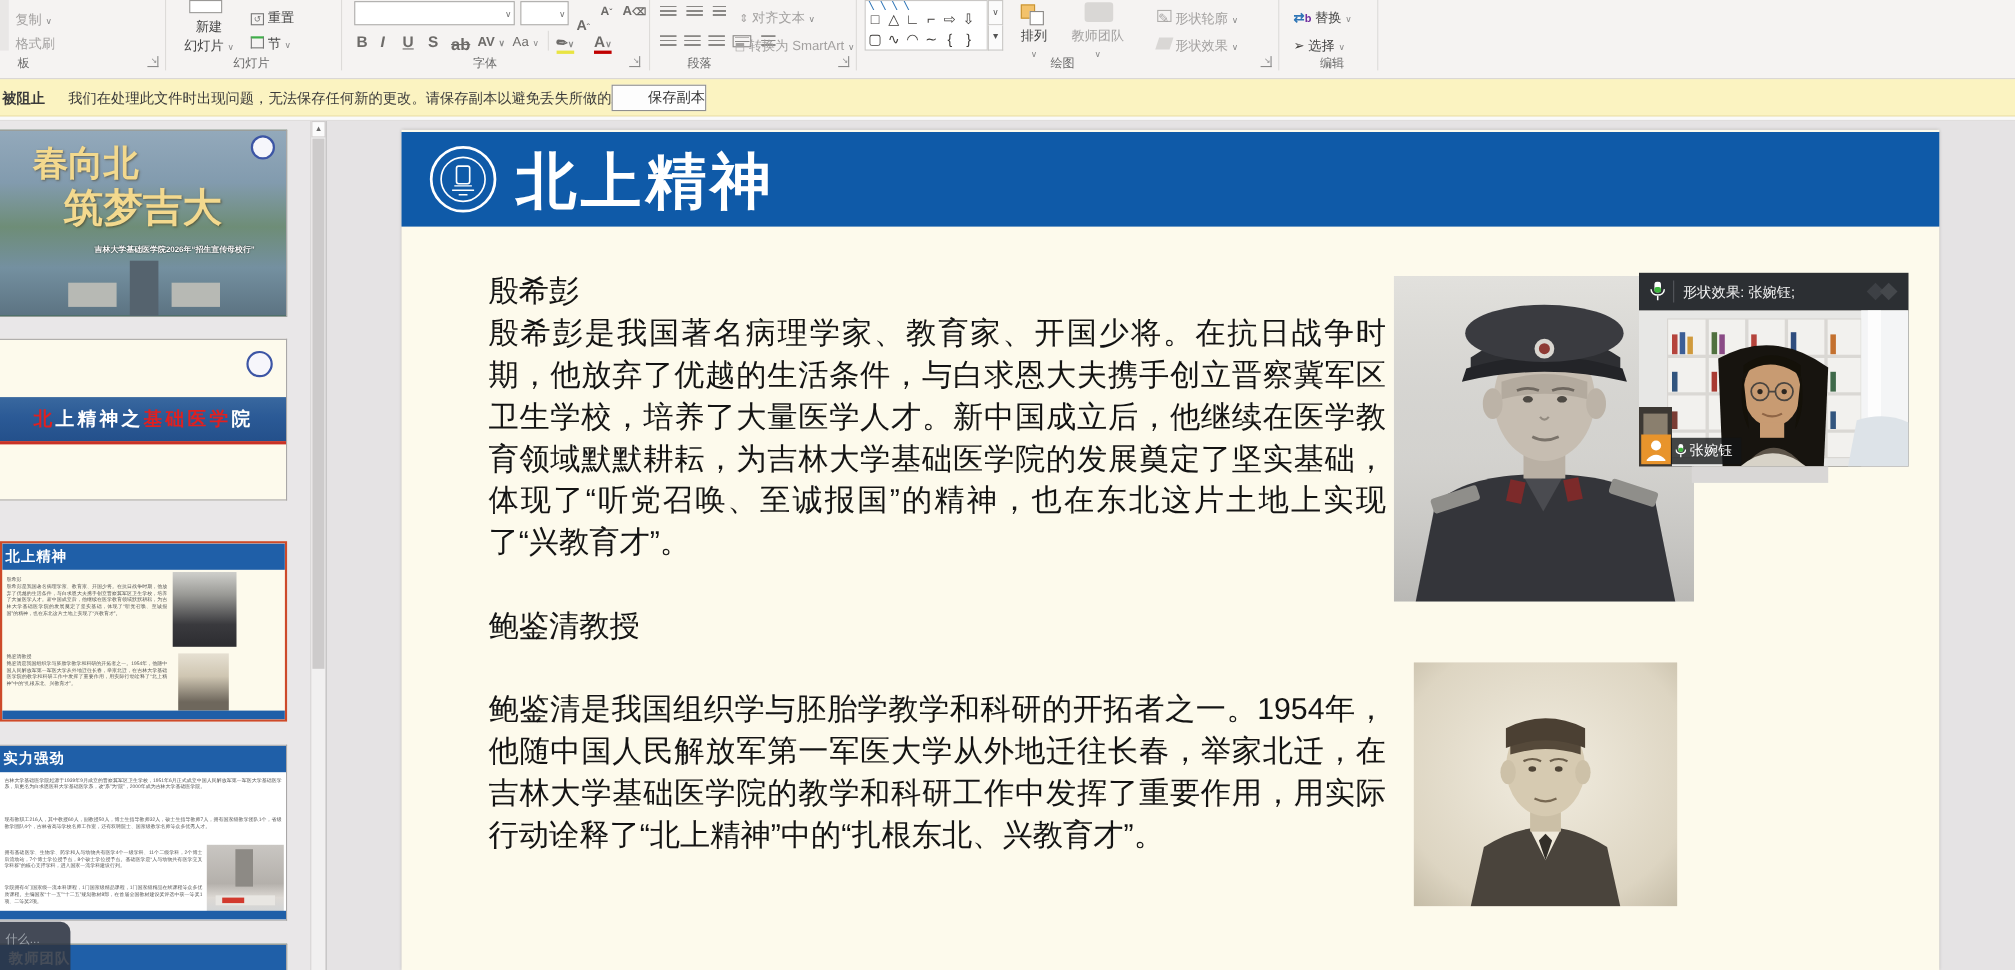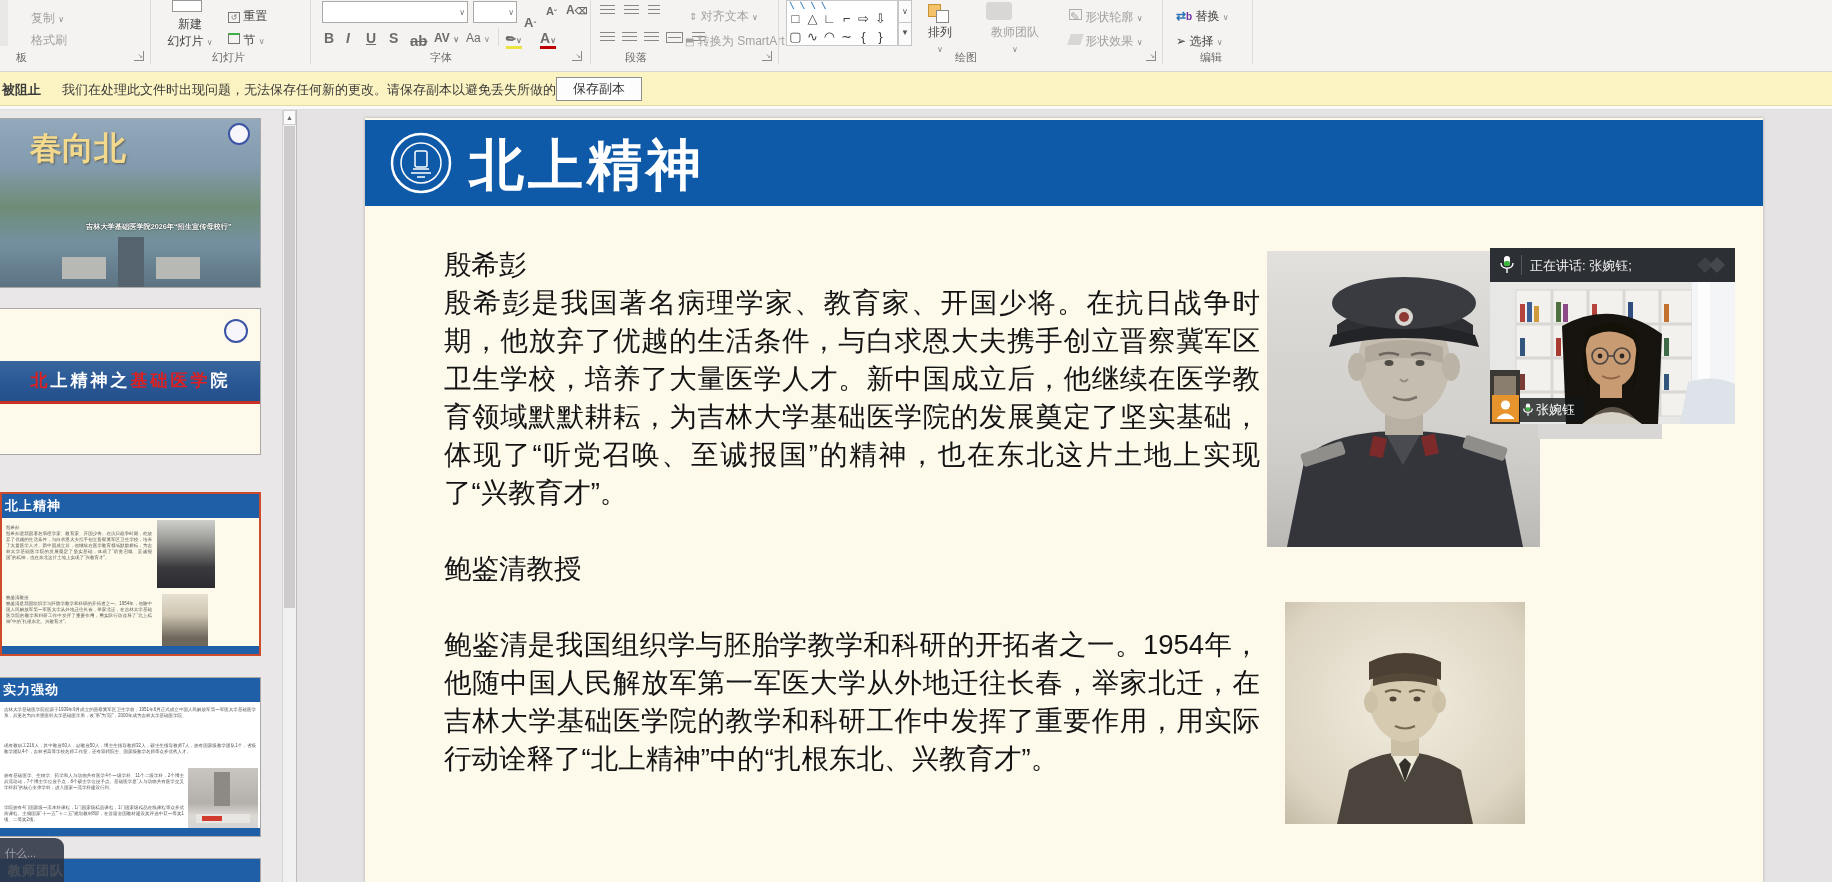--- a/index.html
+++ b/index.html
@@ -7,34 +7,34 @@
   body { font-family:"Liberation Sans", sans-serif; }
   #app { position:relative; width:1832px; height:882px; background:#e5e3e4; overflow:hidden; }
   .abs { position:absolute; }
 
   
   .ribbon { left:0; top:0; width:1832px; height:72px; background:#f5f3f2; border-bottom:1px solid #d8d4d2; }
   .grp-divider { top:0; width:1px; height:64px; background:#dddbd9; }
   .grp-label { top:50px; font-size:11px; color:#6a6a6a; white-space:nowrap; }
   .launcher { top:51px; width:10px; height:10px; border-right:1px solid #8a8a8a; border-bottom:1px solid #8a8a8a; font-size:7px; color:#8a8a8a; line-height:9px; text-align:right; }
   .rbtn { font-size:12px; color:#5d5b59; white-space:nowrap; }
-  .rbtn.dis { color:#a3a1a0;margin-left:17px; }
+  .rbtn.dis { color:#a3a1a0; }
   .dd { font-size:8px; color:#8a8a8a; }
   .combo { background:#fff; border:1px solid #acaaa8; height:22px; }
   .combo .ca { position:absolute; right:2px; top:6px; font-size:8px; color:#777; }
   .fbtn { font-size:14px; color:#6d6b69; font-weight:bold; }
   .iconlines { width:15px; height:11px; background:repeating-linear-gradient(180deg,#8a8886 0 1.5px,transparent 1.5px 4px); }
   .shape-cell { font-size:13px; color:#3f3d3b; width:17px; text-align:center; display:inline-block; line-height:17px; }
   .gal-scroll { font-size:8px; color:#555; text-align:center; border-left:1px solid #c9c7c5; }
 
   
   .warnbar { left:0; top:72px; width:1832px; height:34px; background:#fbf3c1; border-bottom:1px solid #e7dba2; }
   .warnbar .wlabel { position:absolute; left:2px; top:9px; font-weight:bold; font-size:13px; color:#3b3b3b; }
   .warnbar .wmsg { position:absolute; left:62px; top:9px; font-size:13px; color:#3b3b3b; }
-  .savebtn { position:absolute; left:556px; top:5px; width:86px; height:24px; background:#fdfdfd; border:1px solid #8f8f8f; font-size:13px; color:#333; text-align:center; line-height:22px; }
+  .savebtn { position:absolute; left:556px; top:5px; width:86px; height:24px; background:#fdfdfd; border:1px solid #8f8f8f; font-size:13px; color:#333; text-align:right; line-height:22px; }
   .strip { left:0; top:106px; width:1832px; height:4px; background:#fafafa; border-bottom:1px solid #e0dedd; }
 
   
   .pane { left:0; top:110px; width:296px; height:772px; background:#e9e7e8; }
   .pane-edge { left:296px; top:110px; width:1px; height:772px; background:#bdbbbb; }
   .vscroll { left:282px; top:110px; width:14px; height:772px; background:#f1f0f0; border-left:1px solid #d6d4d4; }
   .vscroll .up { position:absolute; left:0; top:0; width:13px; height:15px; background:#fbfbfb; border:1px solid #d0cece; color:#6a6a6a; font-size:7px; text-align:center; line-height:14px; }
   .vscroll .thumbbar { position:absolute; left:1px; top:16px; width:11px; height:482px; background:#cdcbcb; }
   .thumb { left:0; background:#14532d; border:1px solid #a9a7a7; border-left:none; overflow:hidden; }
   .thumb.sel { border:2px solid #cd4a2a; }
@@ -166,20 +166,21 @@
 
   <div class="abs pane">
 
     <div class="abs thumb" style="top:8px;width:261px;height:170px;">
       <div style="position:absolute;inset:0;background:
         linear-gradient(180deg,#93a9bb 0%,#829bae 28%,#6e8d77 52%,#7490a0 74%,#5c7382 100%);"></div>
       <div style="position:absolute;left:118px;top:118px;width:26px;height:52px;background:#55636e;"></div>
       <div style="position:absolute;left:62px;top:138px;width:44px;height:22px;background:#b7b9b4;"></div>
       <div style="position:absolute;left:156px;top:138px;width:44px;height:22px;background:#b7b9b4;"></div>
       <div style="position:absolute;left:30px;top:8px;font-size:32px;font-weight:bold;color:#f3d98e;text-shadow:1px 1px 2px rgba(60,40,0,.5);font-family:'DejaVu Serif',serif;">春向北</div>
+      <div style="position:absolute;left:58px;top:46px;font-size:36px;font-weight:bold;color:#f3d98e;text-shadow:1px 1px 2px rgba(60,40,0,.5);font-family:'DejaVu Serif',serif;">筑梦吉大</div>
       <div style="position:absolute;left:86px;top:103px;font-size:9px;transform:scale(0.8);transform-origin:0 0;color:#fff;font-weight:bold;white-space:nowrap;text-shadow:0 0 2px #000;">吉林大学基础医学院2026年“招生宣传母校行”</div>
       <div class="abs sealmini" style="left:228px;top:4px;width:22px;height:22px;"></div>
     </div>
 
     <div class="abs thumb" style="top:198px;width:261px;height:147px;background:#fdfaec;">
       <div class="abs sealmini" style="left:224px;top:10px;width:24px;height:24px;"></div>
       <div style="position:absolute;left:0;top:52px;width:261px;height:40px;background:linear-gradient(180deg,#39689f 0%,#2b5a96 45%,#24508b 100%);">
         <div style="font-size:17px;font-weight:bold;letter-spacing:3px;text-align:center;line-height:40px;white-space:nowrap;border-radius:11px;">
           <span style="color:#e02020;">北</span><span style="color:#fff;">上精神之</span><span style="color:#e02020;">基础医学</span><span style="color:#fff;">院</span>
         </div>
@@ -327,21 +328,21 @@
   </div>
 
   <div class="abs meet-head">
     <svg width="14" height="18" viewBox="0 0 14 18" style="position:absolute;left:10px;top:8px;">
       <rect x="4" y="0" width="6" height="10" rx="3" fill="#ffffff"></rect>
       <rect x="4" y="5" width="6" height="5" rx="2" fill="#3cb53c"></rect>
       <path d="M1 7 C1 14 13 14 13 7" stroke="#fff" stroke-width="1.4" fill="none"></path>
       <line x1="7" y1="13" x2="7" y2="17" stroke="#fff" stroke-width="1.4"></line>
     </svg>
     <div class="meet-sep"></div>
-    <div class="txt">正在讲话:  张婉钰;</div>
+    <div class="txt">形状效果:  张婉钰;</div>
     <svg width="36" height="24" viewBox="0 0 36 24" style="position:absolute;right:6px;top:5px;opacity:.55;">
       <path d="M4 12 L12 4 L20 12 L12 20 Z" fill="#4c4f54"></path>
       <path d="M16 12 L24 4 L32 12 L24 20 Z" fill="#5a5d62"></path>
     </svg>
   </div>
 
   <div class="abs meet-video">
     <svg width="245" height="142" viewBox="0 0 245 142">
       <rect width="245" height="142" fill="#e7e7e5"></rect>
 

